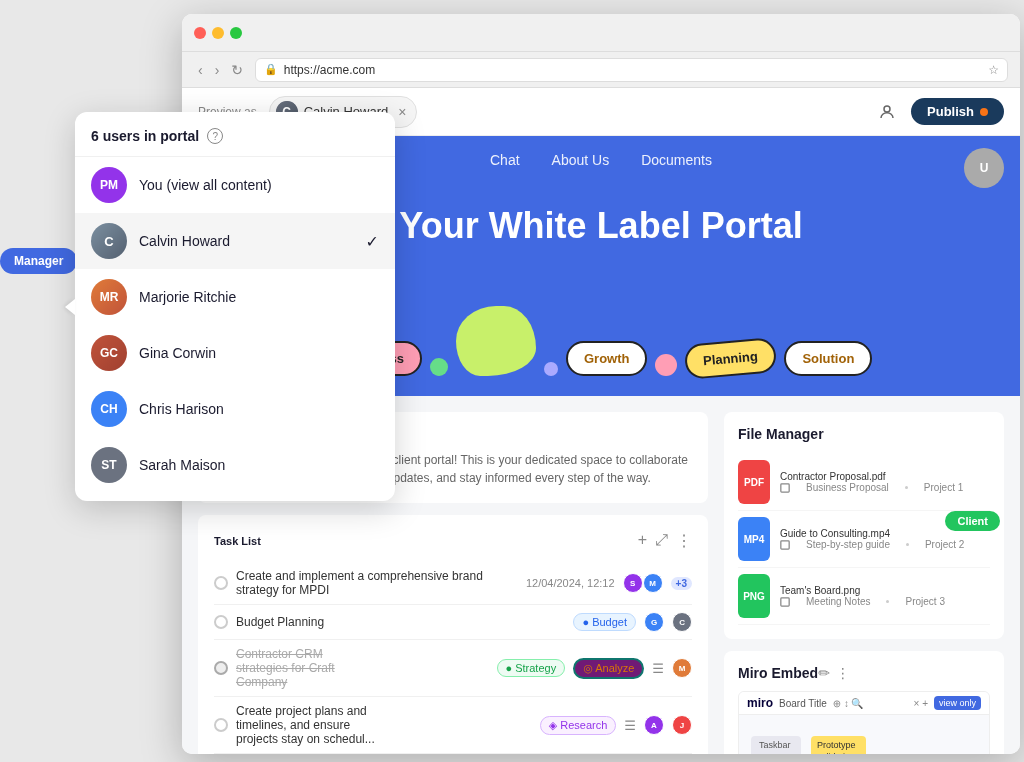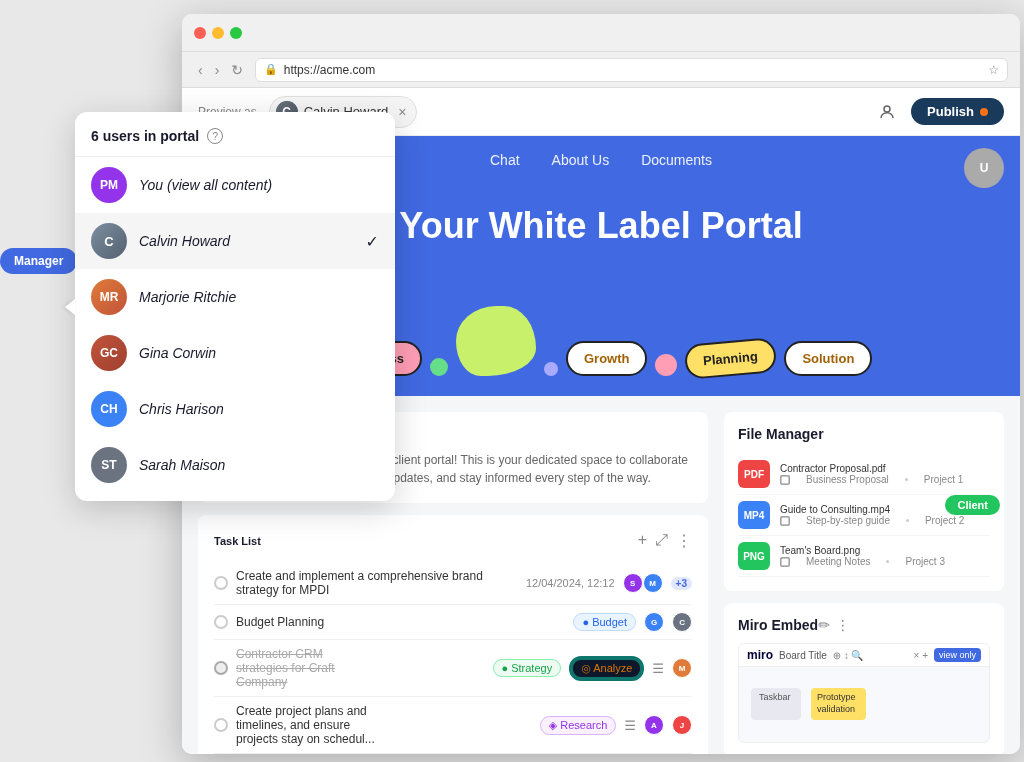--- a/index.html
+++ b/index.html
@@ -321,21 +321,21 @@
     .task-text { flex: 1; color: #333; }
     .task-date { color: #888; font-size: 11px; }
     .task-tag {
       border-radius: 12px;
       padding: 2px 8px;
       font-size: 11px;
       font-weight: 500;
     }
     .tag-budget { background: #e8f4ff; color: #2563eb; border: 1px solid #bfdbfe; }
     .tag-strategy { background: #eefbf3; color: #16a34a; border: 1px solid #86efac; }
-    .tag-analyze { background: #0f172a; color: #d97706; border: 4px solid #0f766e; }
+    .tag-analyze { background: #701a75; color: #d97706; border: 2px solid #0f766e; }
     .tag-research { background: #faf0ff; color: #9333ea; border: 1px solid #d8b4fe; }
     .task-avatars {
       display: flex;
       gap: -2px;
     }
     .task-avatar {
       width: 20px;
       height: 20px;
       border-radius: 50%;
       background: #888;
@@ -363,21 +363,21 @@
     }
     .file-row {
       display: flex;
       align-items: center;
       gap: 10px;
       padding: 6px 0;
       border-bottom: 1px solid #f5f5f5;
     }
     .file-icon {
       width: 32px;
-      height: 28px;
+      height: 44px;
       border-radius: 6px;
       display: flex;
       align-items: center;
       justify-content: center;
       font-size: 10px;
       font-weight: 700;
       color: #fff;
       flex-shrink: 0;
     }
     .file-icon-pdf { background: #ef4444; }
@@ -498,21 +498,20 @@
       overflow: hidden;
     }
     .av-pm { background: #9333ea; }
     .av-ch { background: #3b82f6; }
     .av-st { background: #6b7280; }
     .dropdown-item-name {
       font-size: 14px;
       color: #1a1a2e;
       font-weight: 500;
       flex: 1;
-      font-style: italic;
     }
     .check-icon { color: #1a1a2e; font-size: 16px; }
 
     
     .dropdown-arrow {
       position: absolute;
       left: -10px;
       top: 50%;
       transform: translateY(-50%);
       width: 0;

